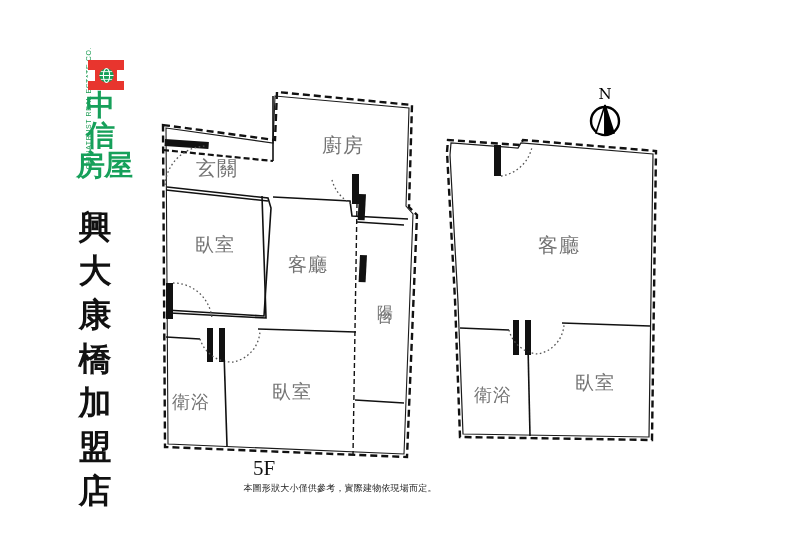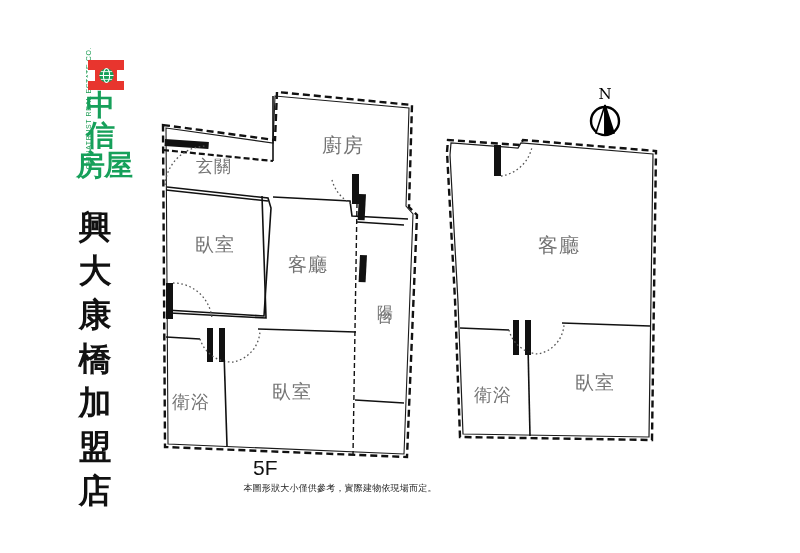--- a/index.html
+++ b/index.html
@@ -265,29 +265,29 @@
   <div id="compass">
     <div id="compass-n">N</div>
     <svg width="44" height="40" viewBox="0 0 44 40" style="position:absolute;left:0;top:16px;">
       <circle cx="22" cy="20" r="14" fill="#ffffff" stroke="#000000" stroke-width="2.4"></circle>
       <polygon points="22,4 22,34 13,32" fill="#ffffff" stroke="#000000" stroke-width="1.6"></polygon>
       <polygon points="22,4 22,34 31,32" fill="#000000" stroke="#000000" stroke-width="1.6"></polygon>
     </svg>
   </div>
 
   <div id="room-labels">
-      <div class="room-label" style="left: 196px; top: 155px; font-size: 17px;">玄關</div>
+      <div class="room-label" style="left: 196px; top: 155px; font-size: 20px;">玄關</div>
       <div class="room-label" style="left: 322px; top: 132px; font-size: 20px;">廚房</div>
       <div class="room-label" style="left: 195px; top: 232px; font-size: 19px;">臥室</div>
       <div class="room-label" style="left: 288px; top: 252px; font-size: 19px;">客廳</div>
       <div class="room-label vertical" style="left: 374px; top: 293px; font-size: 16px;">陽台</div>
       <div class="room-label" style="left: 172px; top: 390px; font-size: 18px;">衛浴</div>
       <div class="room-label" style="left: 272px; top: 379px; font-size: 19px;">臥室</div>
       <div class="room-label" style="left: 538px; top: 232px; font-size: 20px;">客廳</div>
       <div class="room-label" style="left: 474px; top: 383px; font-size: 18px;">衛浴</div>
       <div class="room-label" style="left: 575px; top: 370px; font-size: 19px;">臥室</div>
     </div>
 
-  <div class="floor-label" style="left:253px; top:456px; font-size:21px;">5F</div>
+  <div class="floor-label" style="left:253px; top:456px; font-size:21px;font-family:Liberation Serif, serif;">5F</div>
 
   <div id="disclaimer">本圖形狀大小僅供參考，實際建物依現場而定。</div>
 
 </div>
 
 </body></html>

